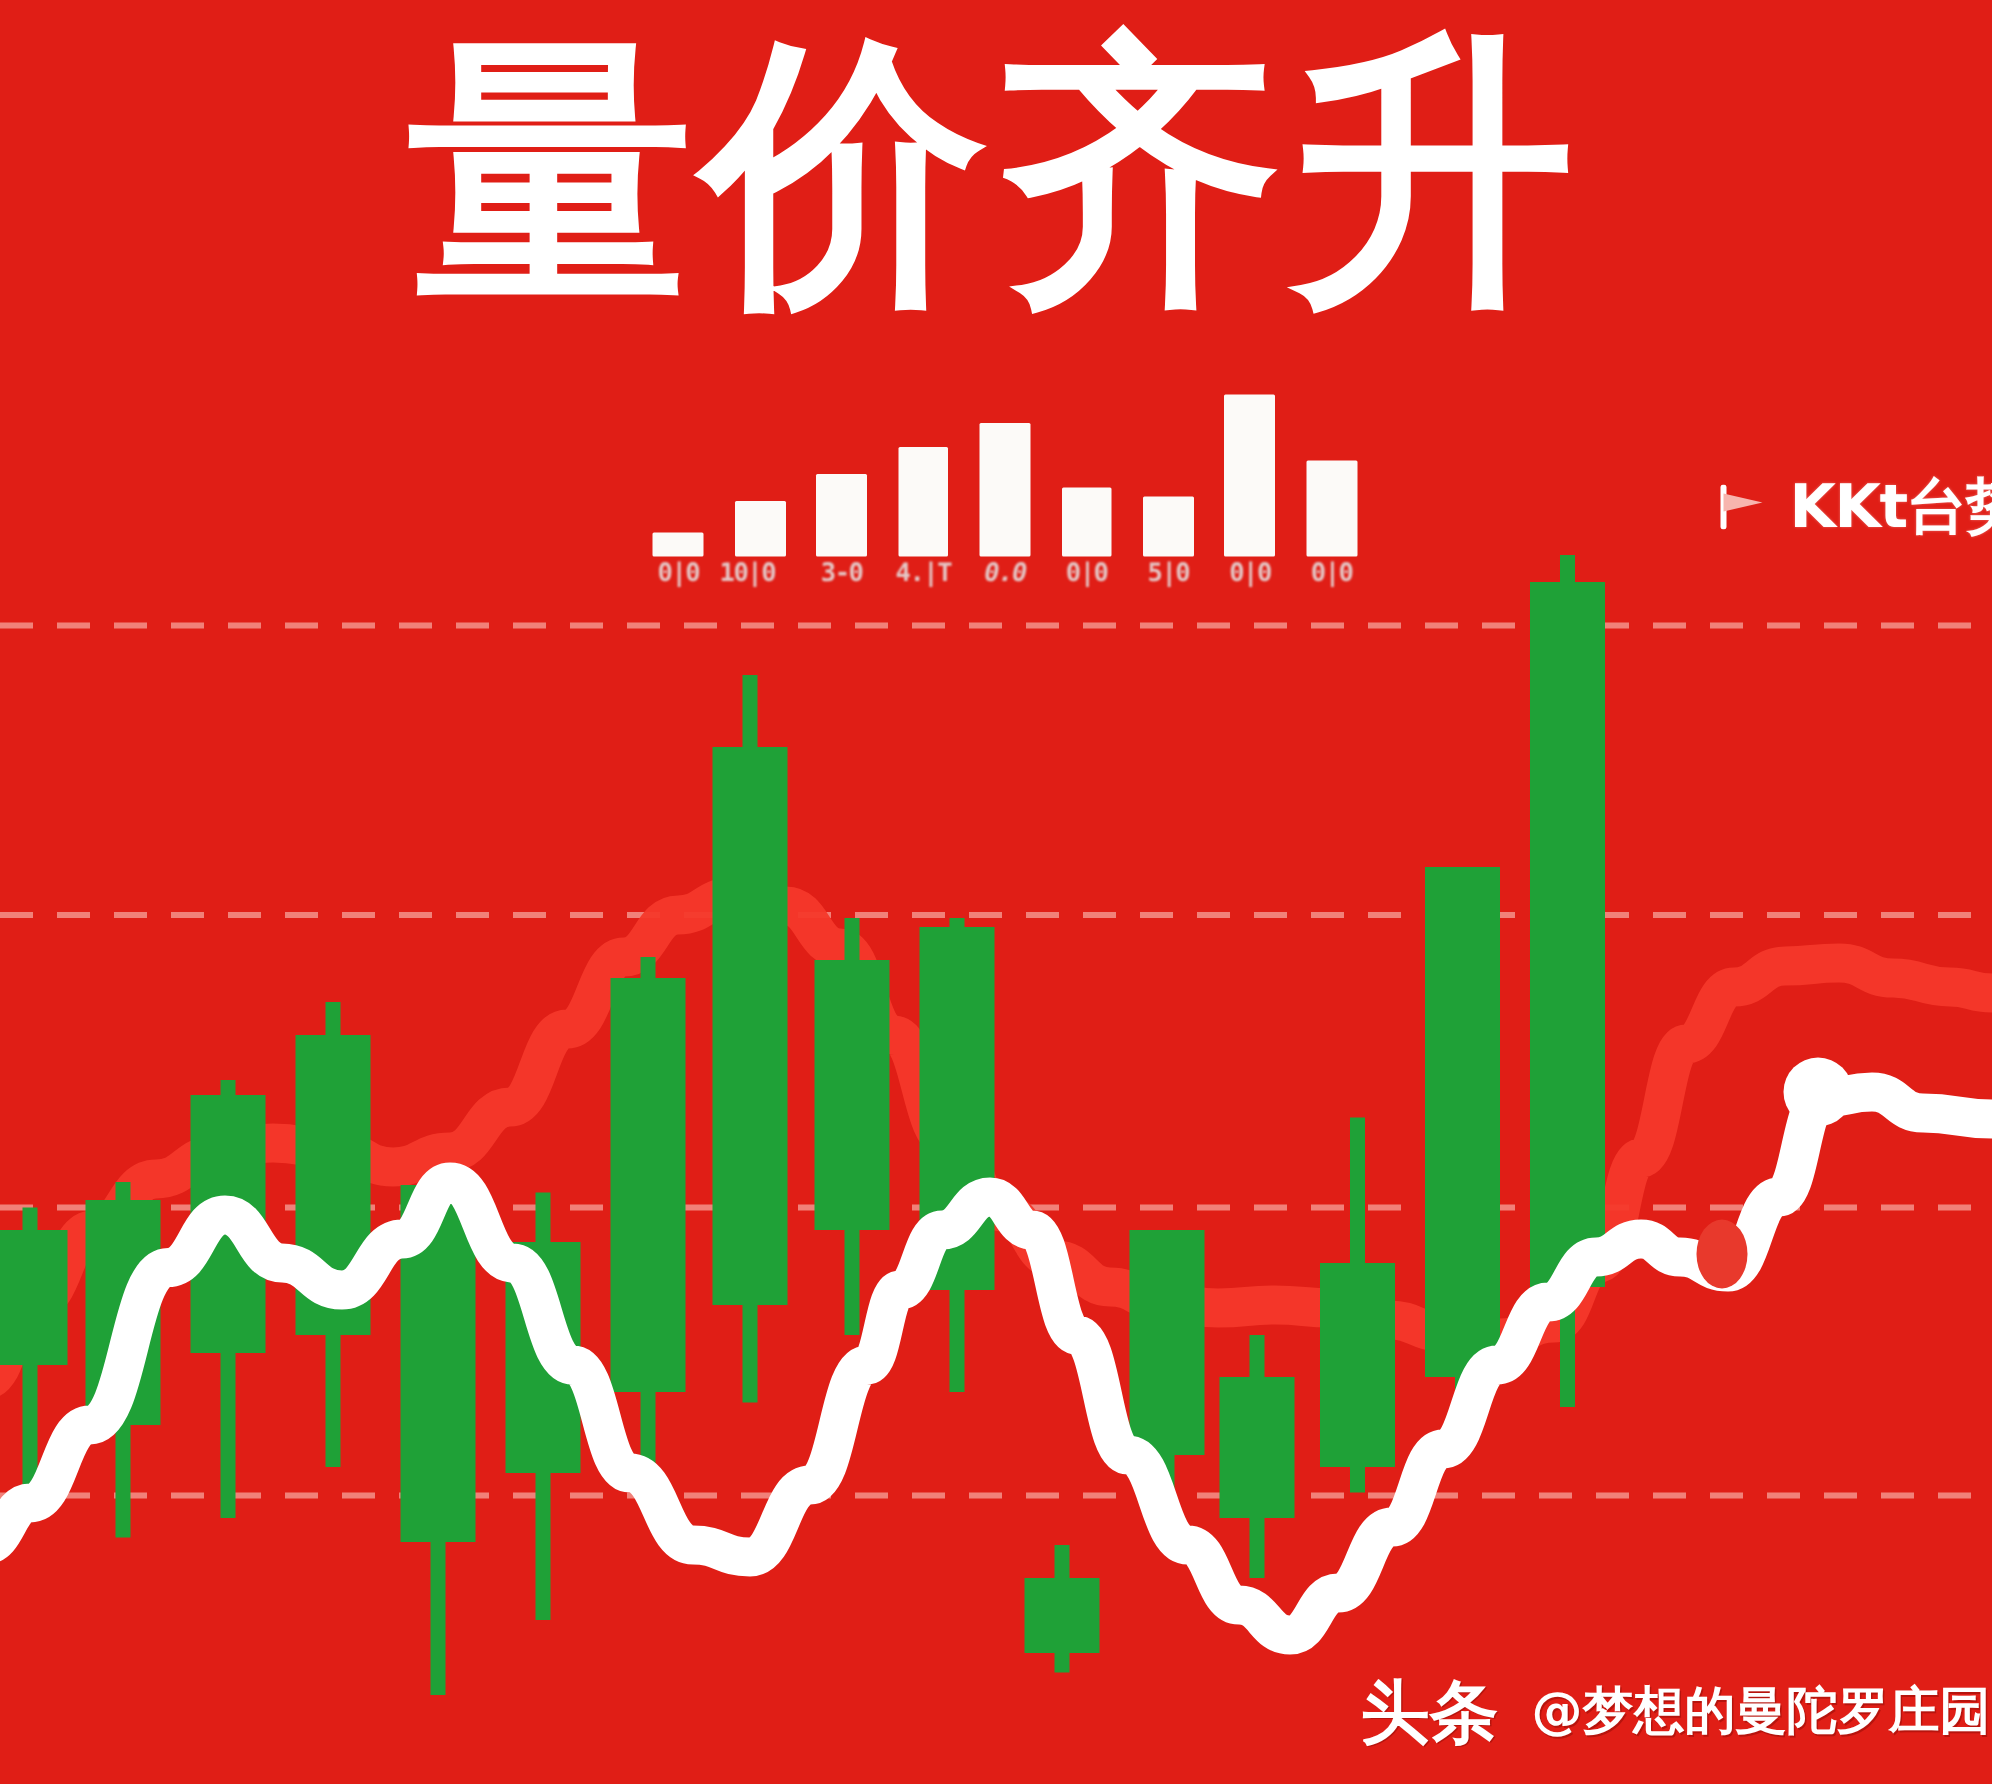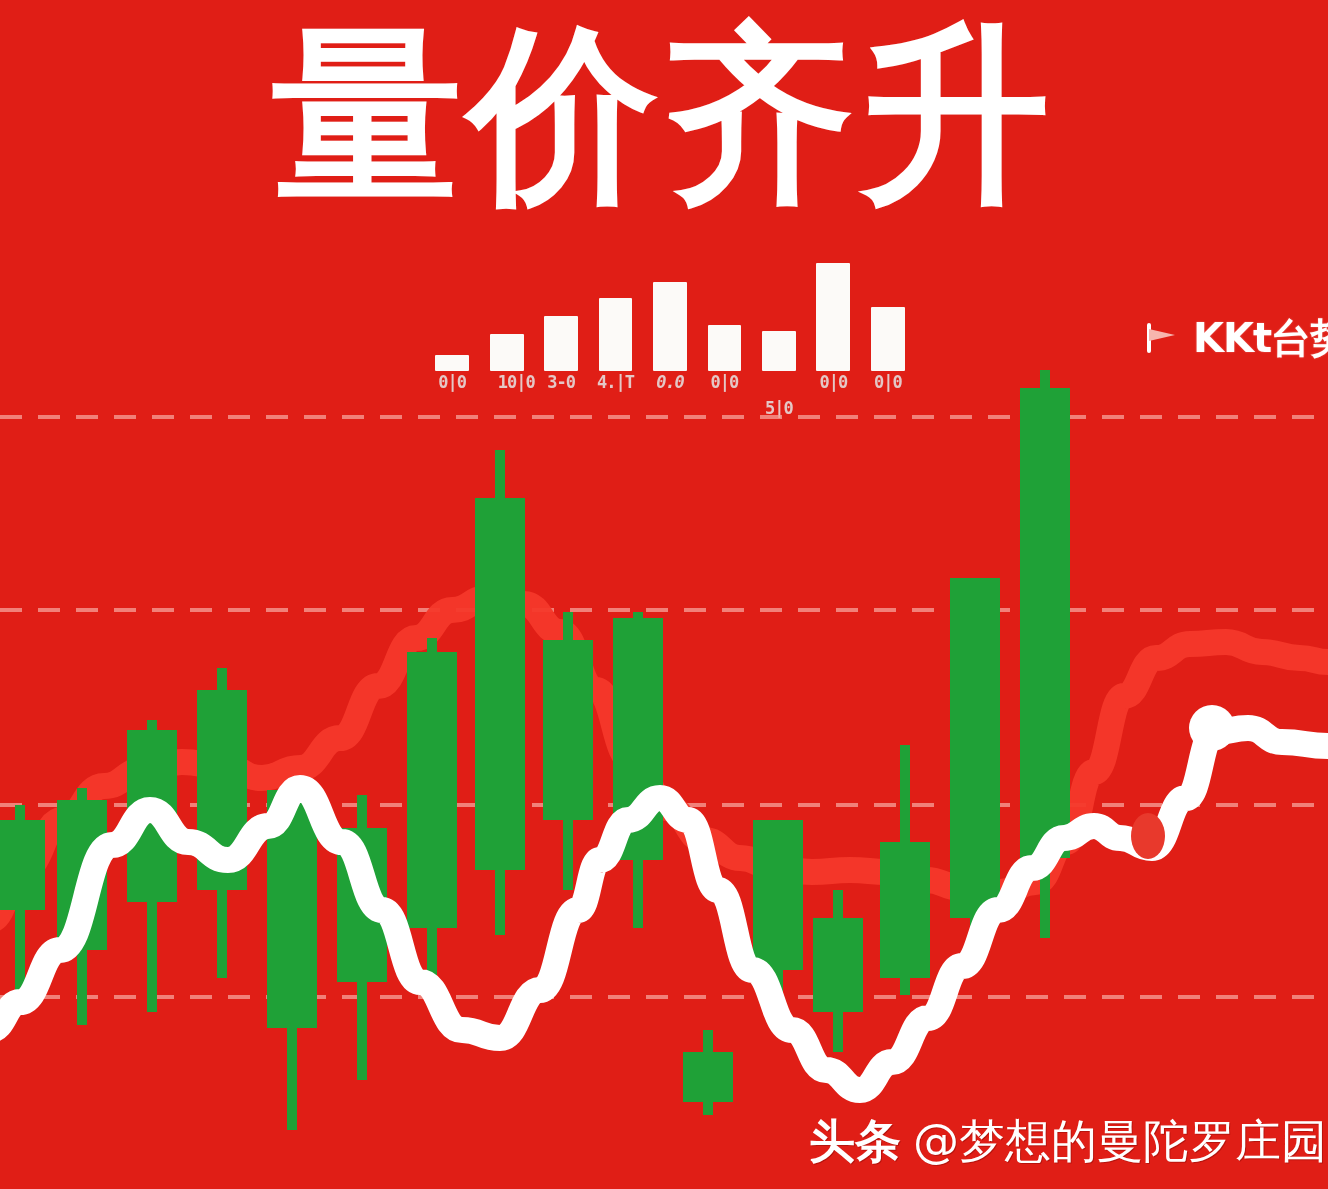--- a/index.html
+++ b/index.html
@@ -45,55 +45,55 @@
     text-shadow:0 0 2px rgba(255,255,255,.35);
   }
 
   
   #chart-area{position:absolute;left:0;top:390px;width:1328px;height:730px;}
   svg.layer{position:absolute;left:0;top:0;width:1328px;height:730px;overflow:visible;}
 
   
   #author-watermark{
     position:absolute;right:14px;bottom:24px;
-    display:flex;align-items:flex-end;gap:12px;
+    display:flex;align-items:flex-end;gap:22px;
   }
   #author-brand{
     color:#FFFFFF;font-size:46px;font-weight:bold;line-height:48px;
     font-family:"DejaVu Sans","Liberation Sans",sans-serif;
     text-shadow:1px 1px 0 rgba(150,12,8,.55);
   }
   #author-handle{
-    color:#FFFFFF;font-size:46px;line-height:48px;font-weight:normal;
+    color:#FFFFFF;font-size:34px;line-height:48px;font-weight:bold;
     font-family:"DejaVu Sans","Liberation Sans",sans-serif;
     text-shadow:1px 1px 0 rgba(150,12,8,.55);
   }
 </style>
 </head>
 <body>
 
 <div id="stage">
 
   <div id="headline">量价齐升</div>
 
   <div id="volume-panel">
       <div class="vol-bar" style="left: 10.3444px; width: 33.7556px; height: 15.9344px; bottom: 32px; background: rgb(252, 250, 248);"></div>
       <div class="vol-label" style="left: 0px; width: 54.4444px;">0|0</div>
       <div class="vol-bar" style="left: 64.7889px; width: 33.7556px; height: 37.1803px; bottom: 32px; background: rgb(252, 250, 248);"></div>
-      <div class="vol-label" style="left: 64px; width: 54.4444px;">10|0</div>
+      <div class="vol-label" style="left: 46px; width: 54.4444px;">10|0</div>
       <div class="vol-bar" style="left: 119.233px; width: 33.7556px; height: 54.8852px; bottom: 32px; background: rgb(252, 250, 248);"></div>
       <div class="vol-label" style="left: 108.889px; width: 54.4444px;">3-0</div>
       <div class="vol-bar" style="left: 173.678px; width: 33.7556px; height: 72.5902px; bottom: 32px; background: rgb(252, 250, 248);"></div>
       <div class="vol-label" style="left: 163.333px; width: 54.4444px;">4.|T</div>
       <div class="vol-bar" style="left: 228.122px; width: 33.7556px; height: 88.5246px; bottom: 32px; background: rgb(252, 250, 248);"></div>
       <div class="vol-label" style="left: 217.778px; width: 54.4444px; font-style: italic;">0.0</div>
       <div class="vol-bar" style="left: 282.567px; width: 33.7556px; height: 46.0328px; bottom: 32px; background: rgb(252, 250, 248);"></div>
       <div class="vol-label" style="left: 272.222px; width: 54.4444px;">0|0</div>
       <div class="vol-bar" style="left: 337.011px; width: 33.7556px; height: 39.8361px; bottom: 32px; background: rgb(252, 250, 248);"></div>
-      <div class="vol-label" style="left: 326.667px; width: 54.4444px; margin-top: 26px;">5|0</div>
+      <div class="vol-label" style="left: 326.667px; width: 54.4444px;">5|0</div>
       <div class="vol-bar" style="left: 391.456px; width: 33.7556px; height: 108px; bottom: 32px; background: rgb(252, 250, 248);"></div>
       <div class="vol-label" style="left: 381.111px; width: 54.4444px;">0|0</div>
       <div class="vol-bar" style="left: 445.9px; width: 33.7556px; height: 63.7377px; bottom: 32px; background: rgb(252, 250, 248);"></div>
       <div class="vol-label" style="left: 435.556px; width: 54.4444px;">0|0</div>
     </div>
 
   <div id="brand-watermark">
     <svg id="brand-flag" viewBox="0 0 34 30">
       <path d="M4,2 L4,28" stroke="#FFFFFF" stroke-width="4" stroke-linecap="round" fill="none"></path>
       <path d="M4,6 L30,12 L4,18 Z" fill="#F7B5AE"></path>

